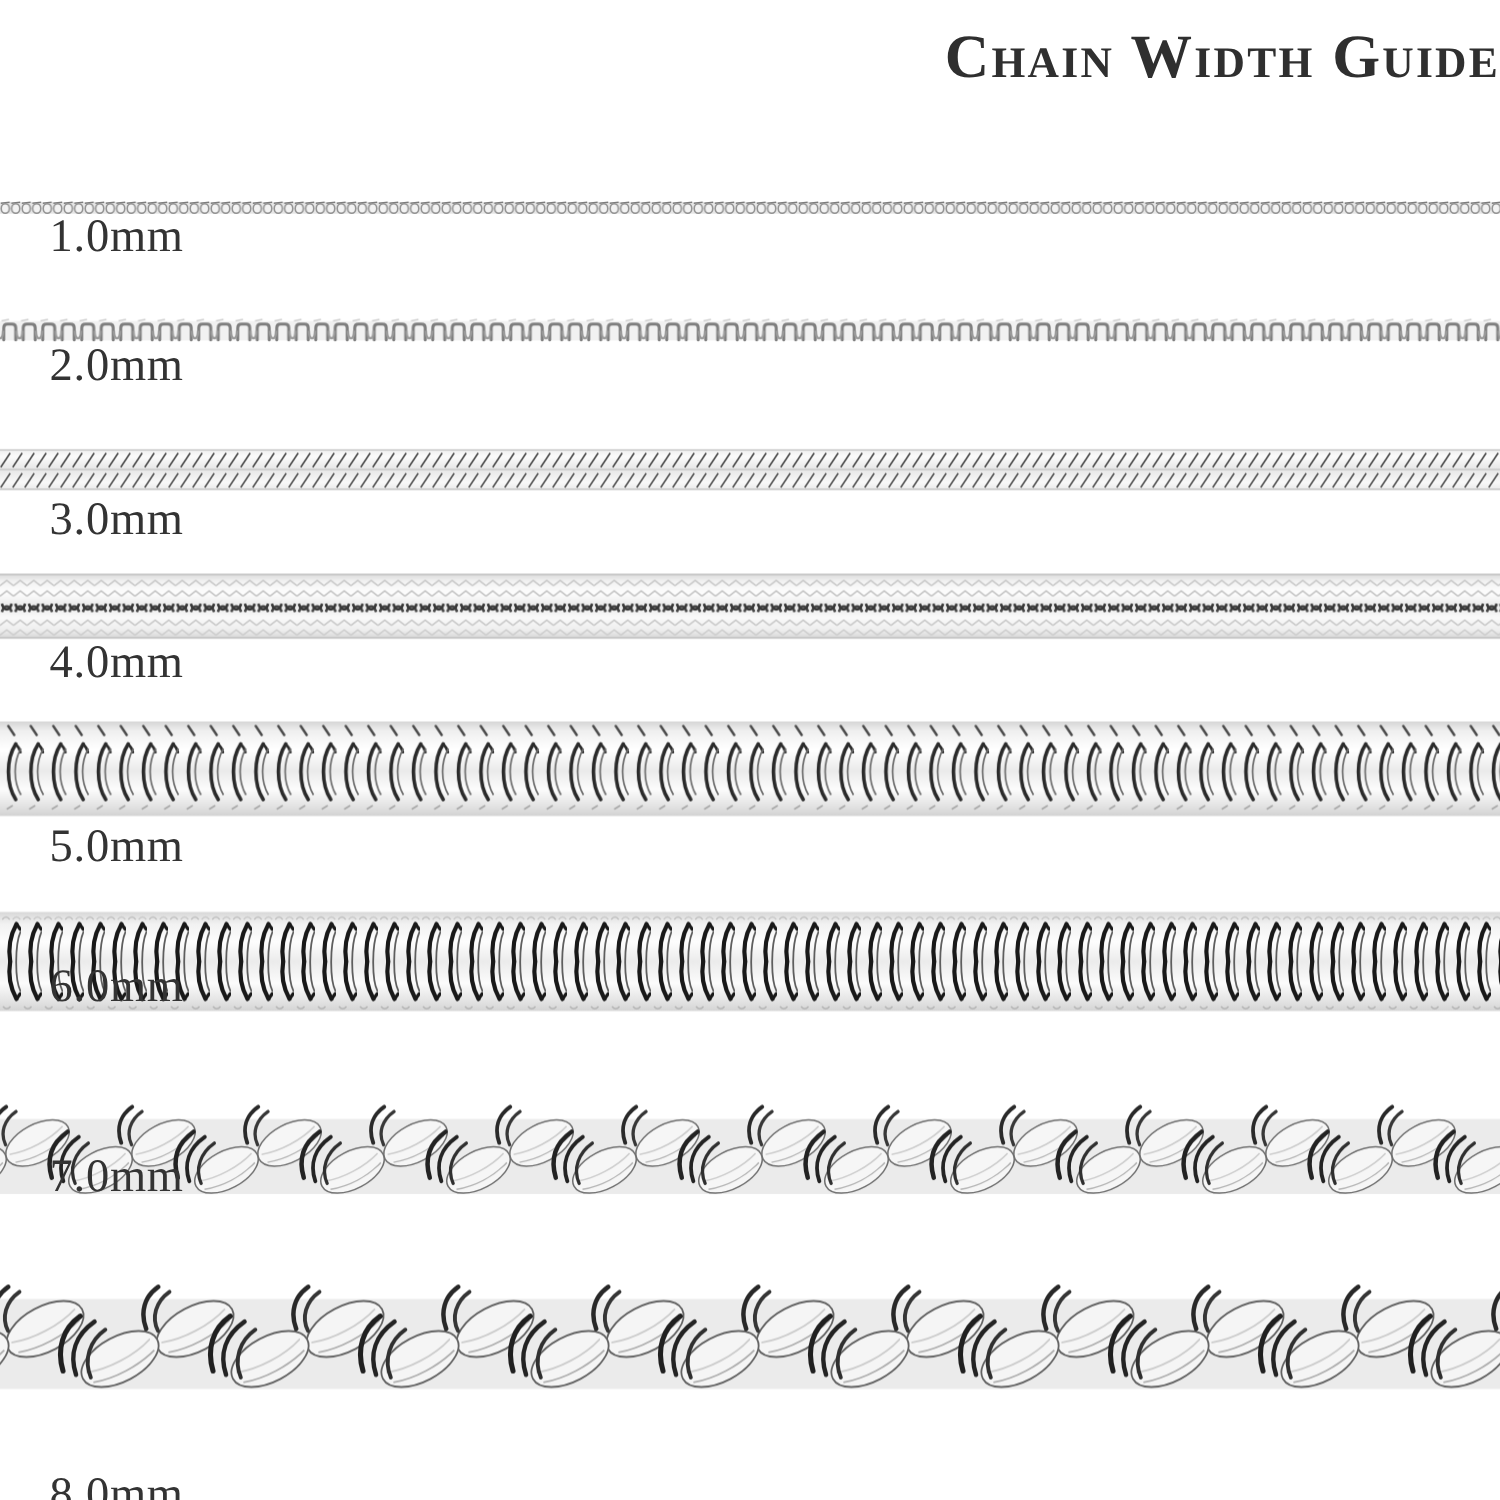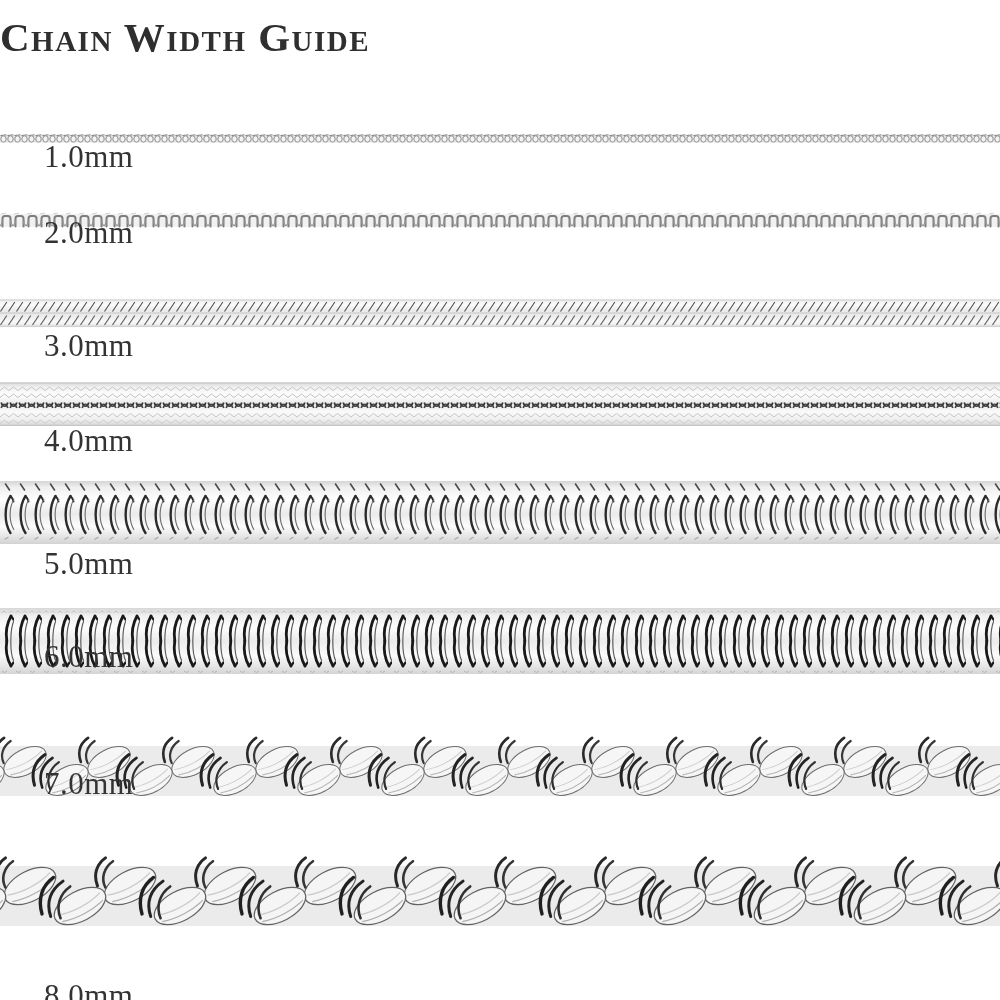--- a/index.html
+++ b/index.html
@@ -1,24 +1,24 @@
 <!DOCTYPE html>
 <html><head>
 <meta charset="utf-8">
 <style>
   html,body{margin:0;padding:0;background:#ffffff;}
   body{width:1000px;height:1000px;overflow:hidden;}
   .canvas{position:relative;width:1000px;height:1000px;background:#ffffff;
           font-family:"Liberation Serif", serif;}
-  .title{position:absolute;top:13px;left:0;width:1000px;text-align:left;
+  .title{position:absolute;top:13px;left:0;width:1000px;text-align:right;
          font-size:41px;font-variant:small-caps;letter-spacing:1.5px;
          color:#2f2f2f;font-weight:600;}
   .chain{position:absolute;left:0;width:1000px;line-height:0;}
   .size-label{position:absolute;left:33px;font-size:31px;line-height:1;
-              color:#333333;letter-spacing:0.5px;margin-left:11px;}
+              color:#333333;letter-spacing:0.5px;}
   svg{display:block;}
 </style>
 </head>
 <body>
 
 <div class="canvas">
 
   <div class="title">Chain Width Guide</div>
 
   <div class="chain" style="top:132px">
@@ -42,21 +42,21 @@
           <rect x="0" y="5" width="13" height="13" fill="#f1f1f1"></rect>
           <path d="M1,5 L6,4" stroke="#cfcfcf" stroke-width="1" fill="none"></path>
           <path d="M2.5,17.5 L2.5,9.5 Q2.5,7 5,7 L8,7 Q10.5,7 10.5,9.5 L10.5,17.5" fill="none" stroke="#7e7e7e" stroke-width="2" stroke-linecap="round"></path>
           <path d="M11,11.5 Q11,16.5 13,16.5" fill="none" stroke="#9b9b9b" stroke-width="1.6"></path>
           <path d="M0,16.5 Q2,16.5 2,11.5" fill="none" stroke="#9b9b9b" stroke-width="1.6"></path>
         </pattern>
       </defs>
       <rect width="1000" height="23" fill="url(#p2)"></rect>
     </svg>
   </div>
-  <div class="size-label" style="top:217px">2.0mm</div>
+  <div class="size-label" style="top:227px">2.0mm</div>
 
   <div class="chain" style="top:297px">
     <svg width="1000" height="32" xmlns="http://www.w3.org/2000/svg">
       <defs>
         <linearGradient id="g3" x1="0" y1="0" x2="0" y2="1">
           <stop offset="0" stop-color="#ededed"></stop>
             <stop offset="0.18" stop-color="#fbfbfb"></stop>
           <stop offset="0.5" stop-color="#e6e6e6"></stop>
             <stop offset="0.82" stop-color="#f8f8f8"></stop>
           <stop offset="1" stop-color="#e9e9e9"></stop>

